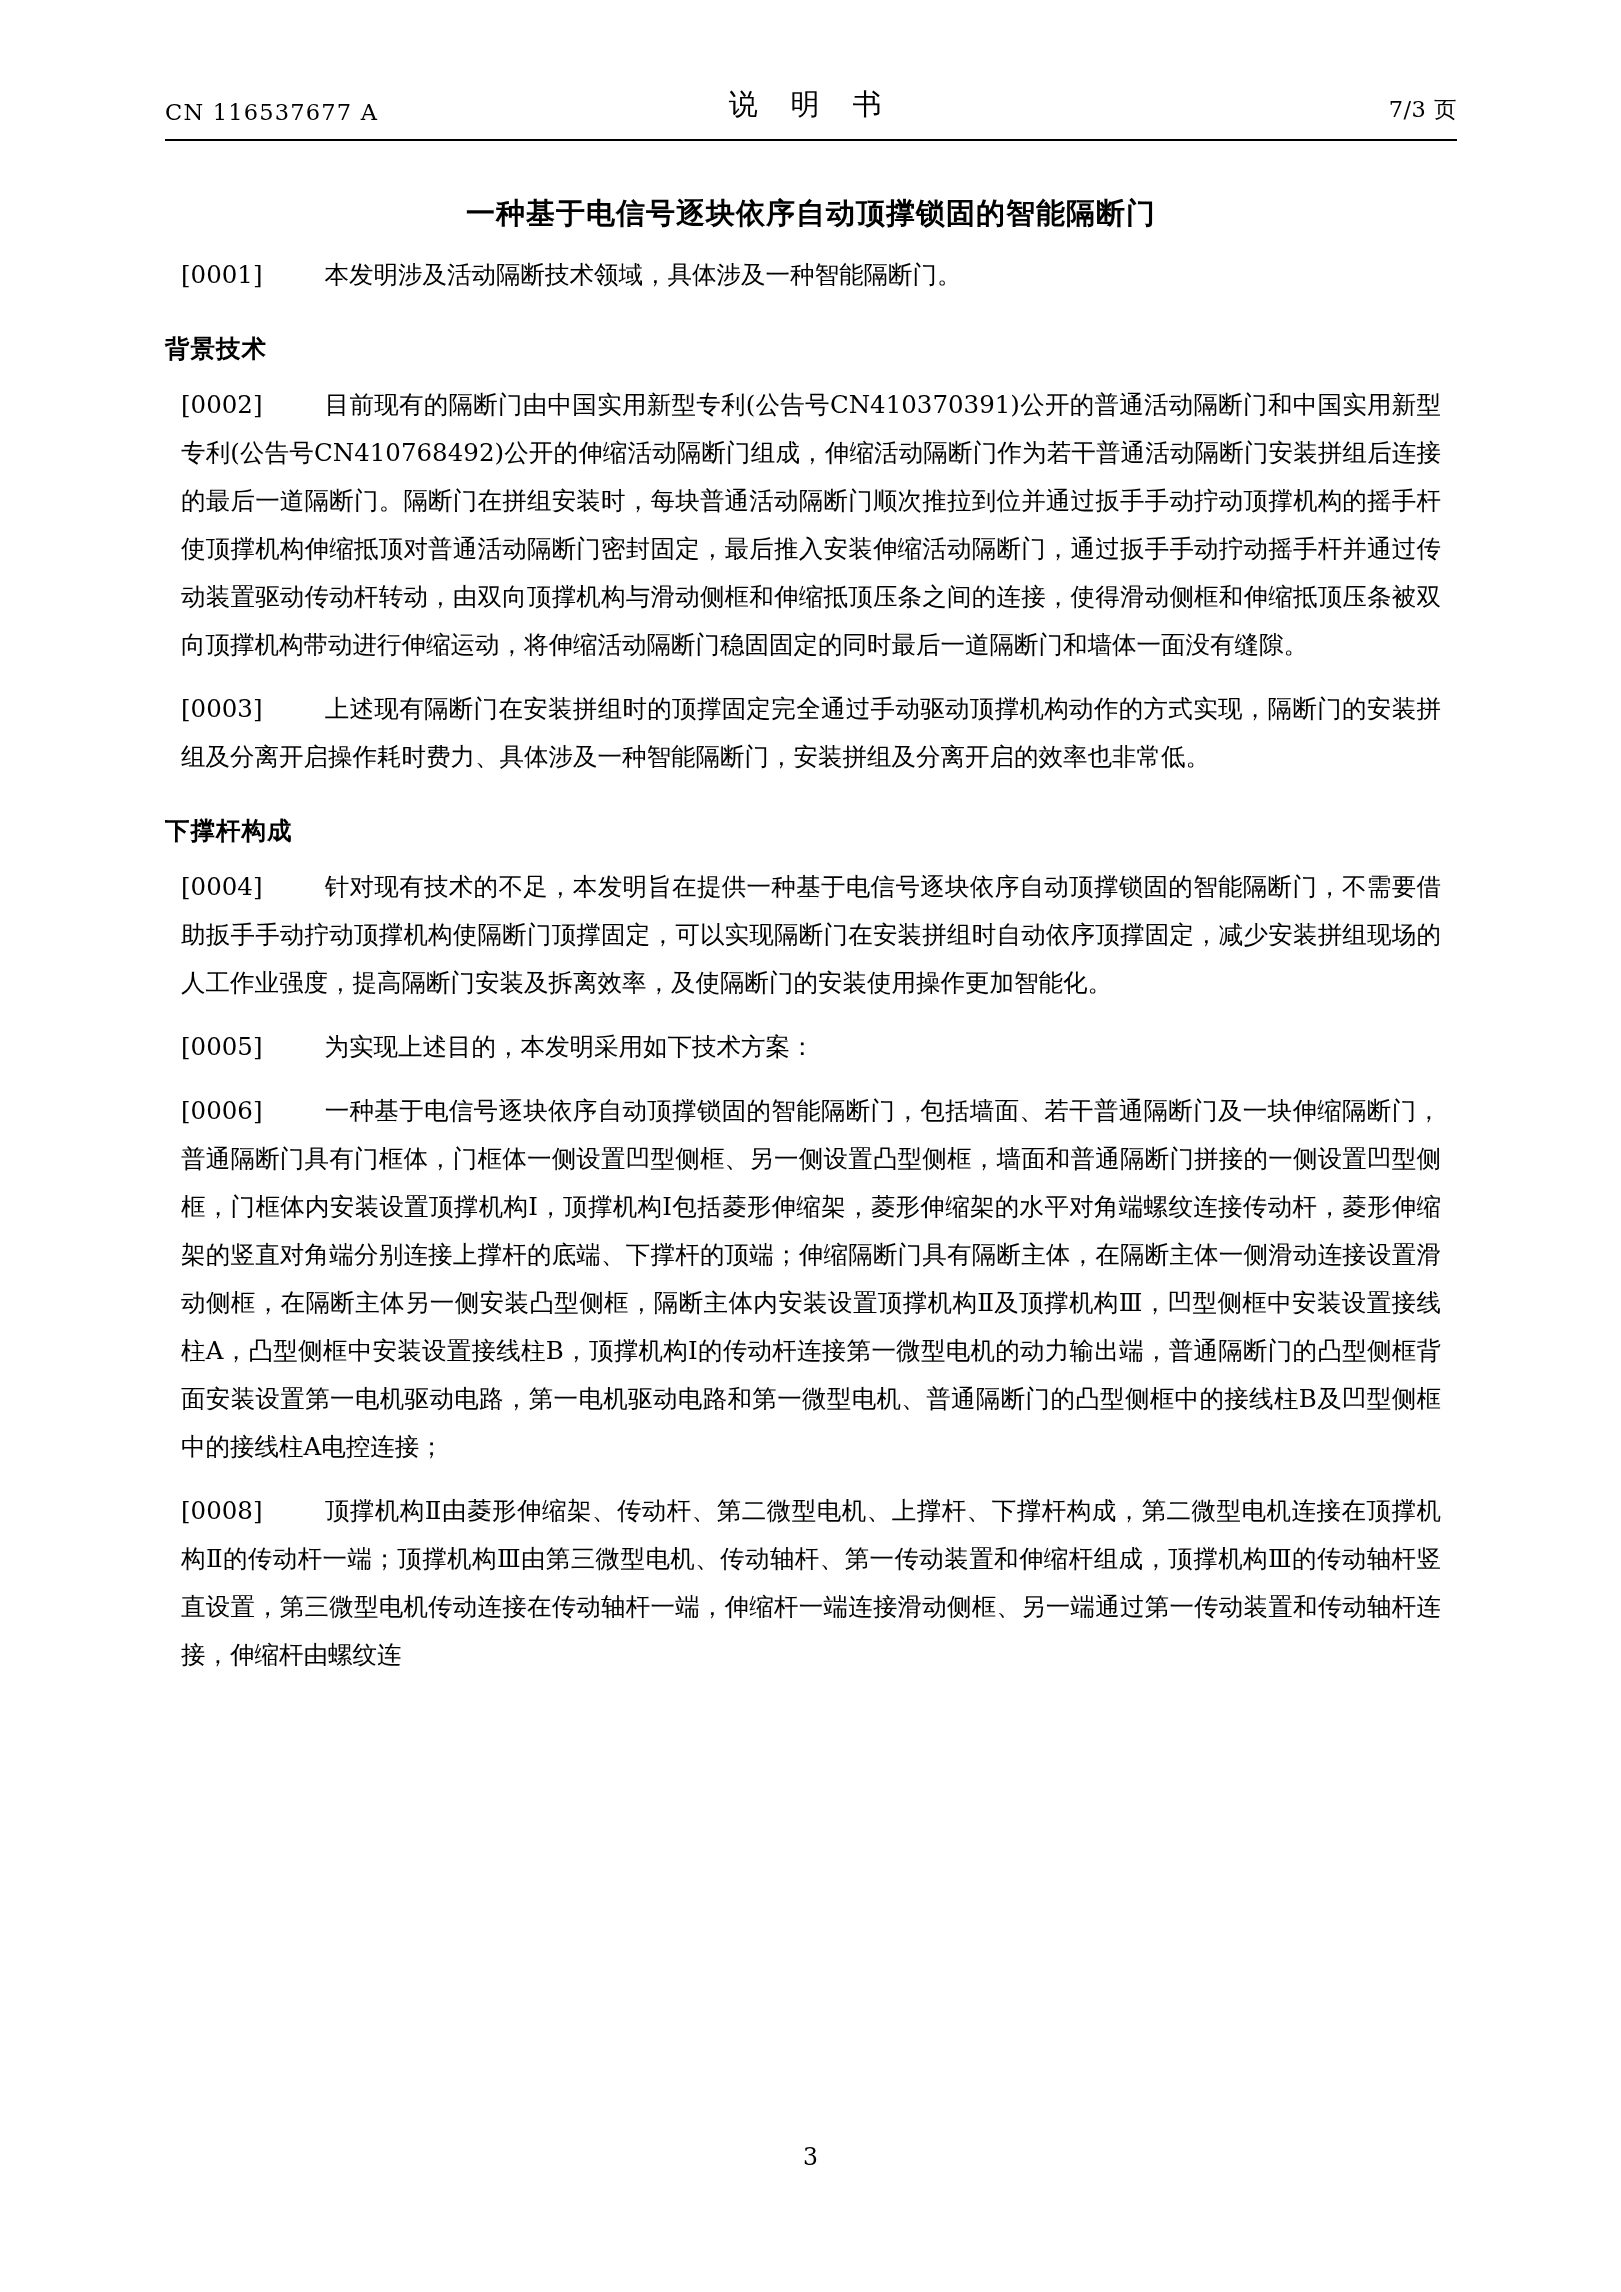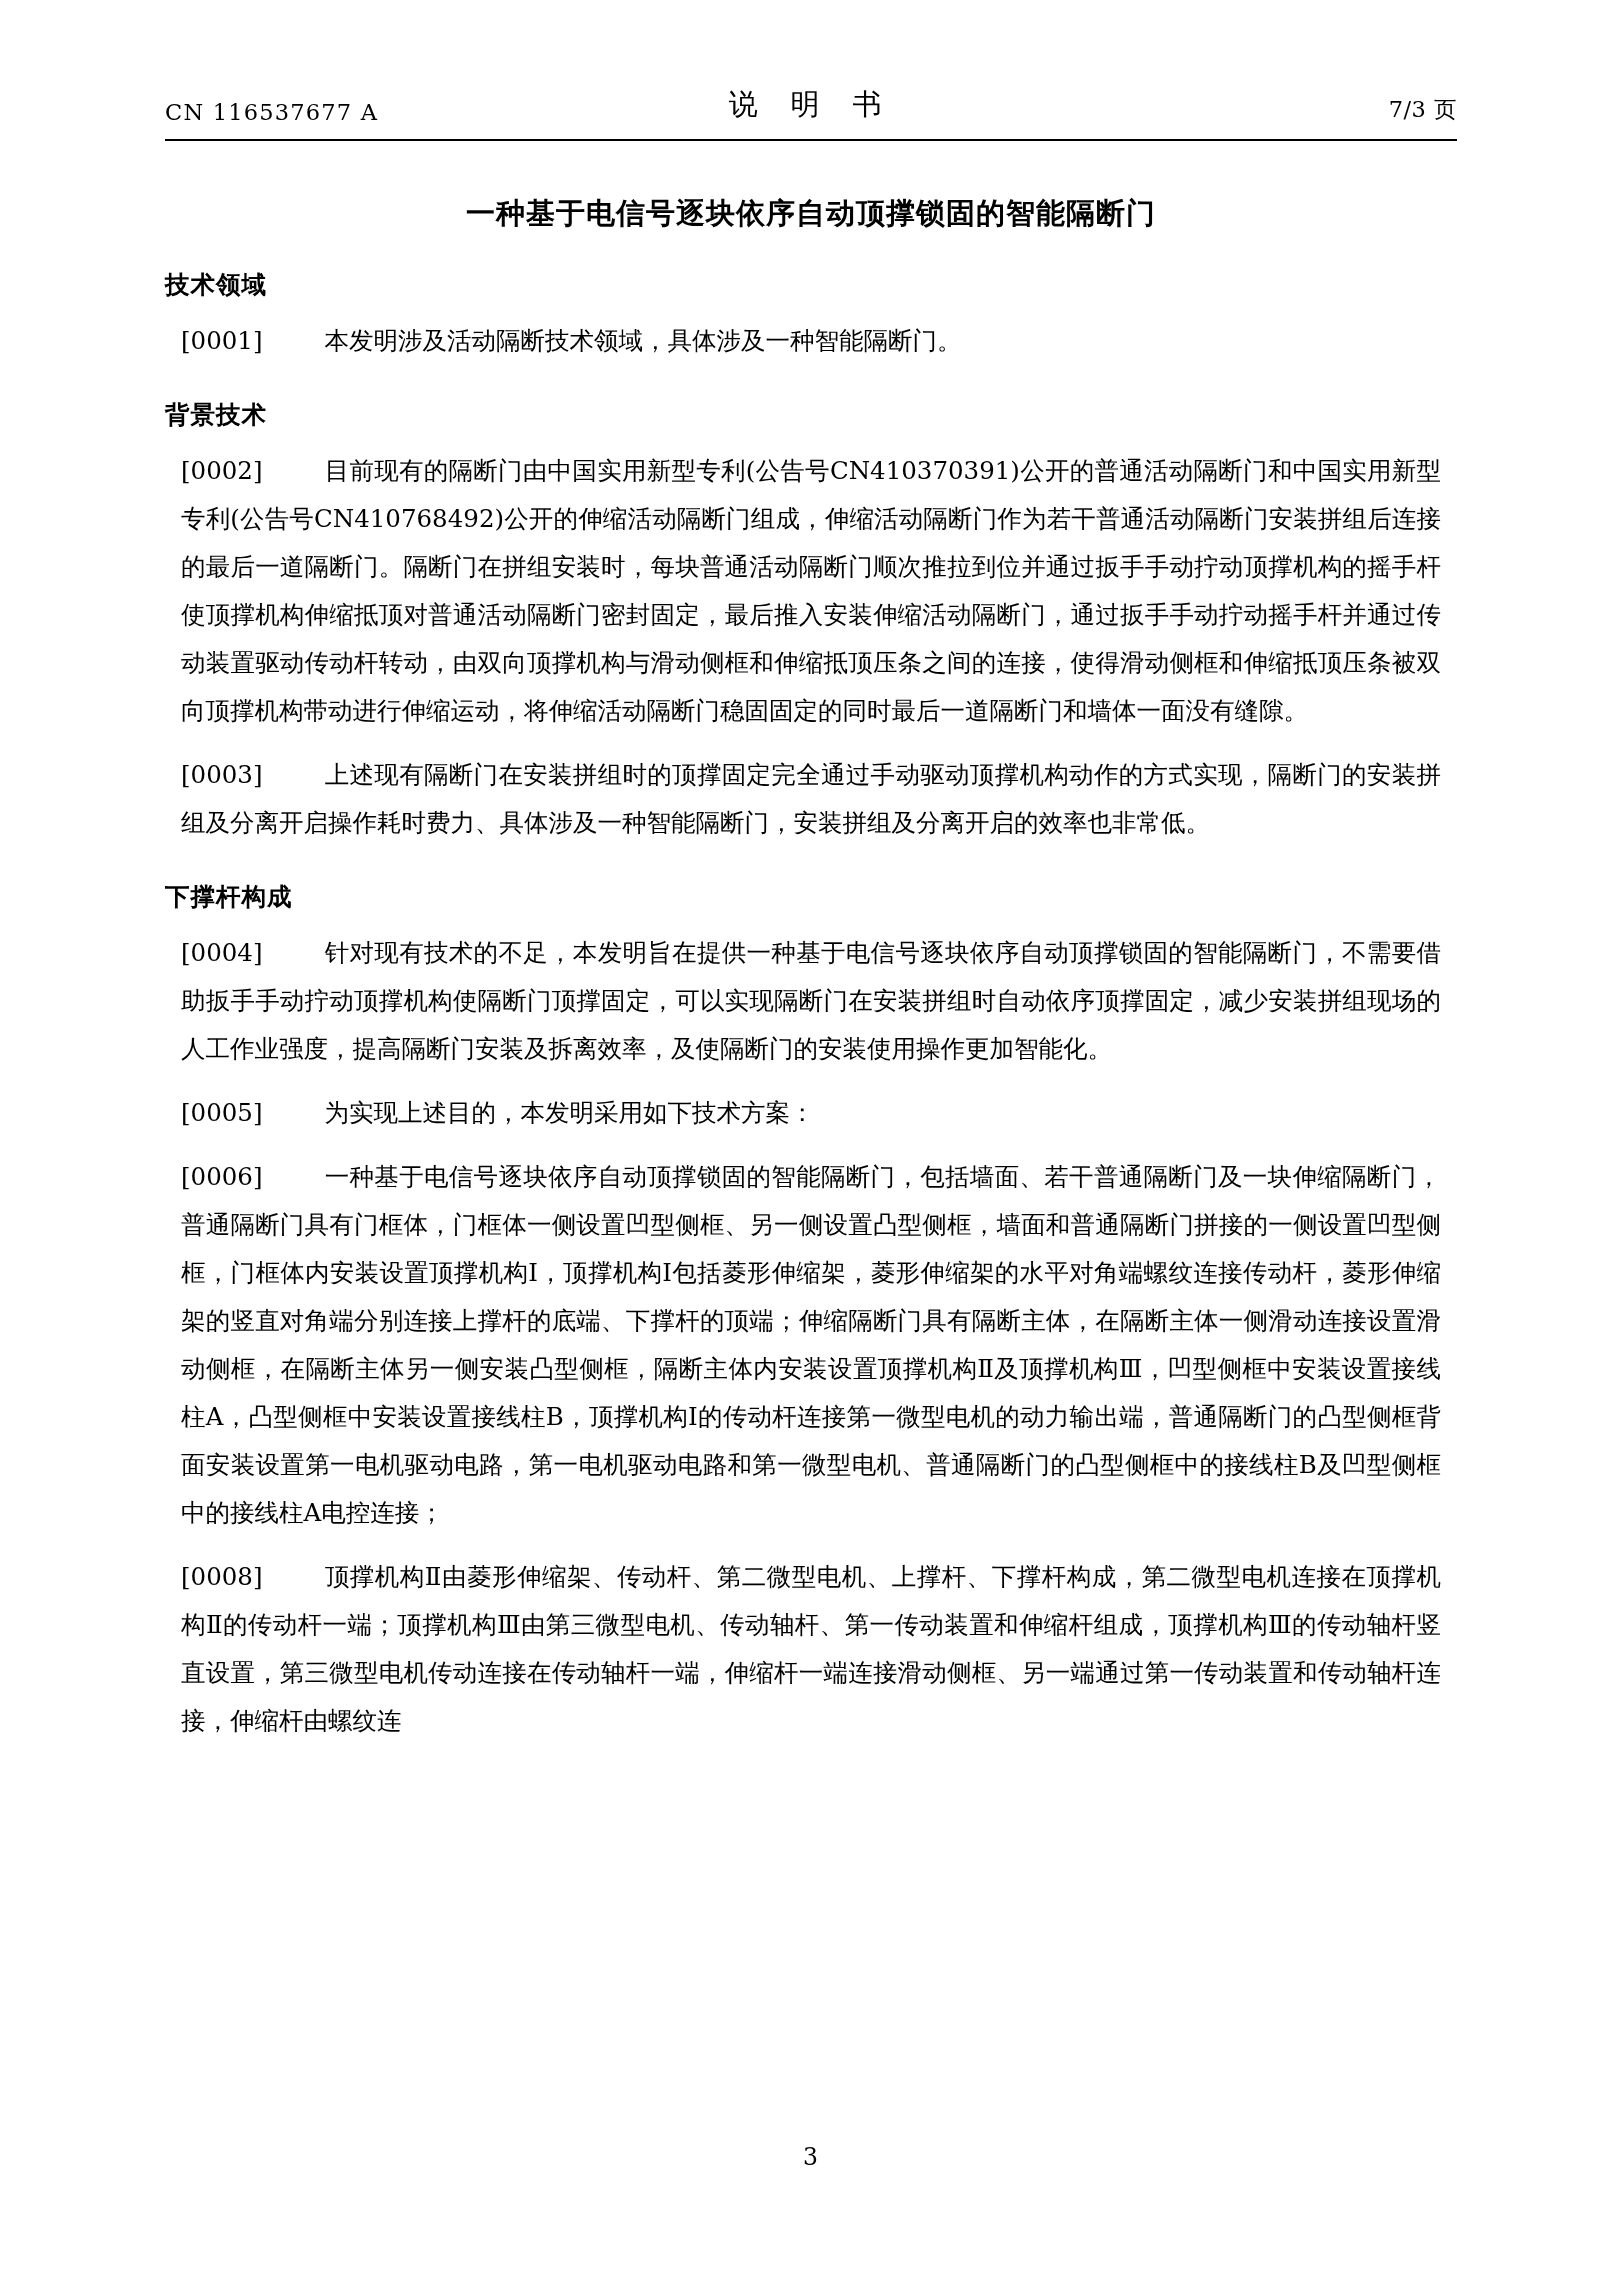--- a/index.html
+++ b/index.html
@@ -119,21 +119,20 @@
     <div class="header-left">CN 116537677 A</div>
     <div class="header-center">说 明 书</div>
     <div class="header-right">7/3 页</div>
   </div>
   <div class="header-rule"></div>
 
   <div class="content">
 
     <div class="doc-title">一种基于电信号逐块依序自动顶撑锁固的智能隔断门</div>
 
-    <div class="section-heading">技术领域</div>
     <p class="para">
       <span class="pnum">[0001]</span><span class="indent"></span><span>本发明涉及活动隔断技术领域，具体涉及一种智能隔断门。</span>
     </p>
 
     <div class="section-heading">背景技术</div>
     <p class="para">
       <span class="pnum">[0002]</span><span class="indent"></span><span>目前现有的隔断门由中国实用新型专利(公告号CN410370391)公开的普通活动隔断门和中国实用新型专利(公告号CN410768492)公开的伸缩活动隔断门组成，伸缩活动隔断门作为若干普通活动隔断门安装拼组后连接的最后一道隔断门。隔断门在拼组安装时，每块普通活动隔断门顺次推拉到位并通过扳手手动拧动顶撑机构的摇手杆使顶撑机构伸缩抵顶对普通活动隔断门密封固定，最后推入安装伸缩活动隔断门，通过扳手手动拧动摇手杆并通过传动装置驱动传动杆转动，由双向顶撑机构与滑动侧框和伸缩抵顶压条之间的连接，使得滑动侧框和伸缩抵顶压条被双向顶撑机构带动进行伸缩运动，将伸缩活动隔断门稳固固定的同时最后一道隔断门和墙体一面没有缝隙。</span>
     </p>
     <p class="para">
       <span class="pnum">[0003]</span><span class="indent"></span><span>上述现有隔断门在安装拼组时的顶撑固定完全通过手动驱动顶撑机构动作的方式实现，隔断门的安装拼组及分离开启操作耗时费力、具体涉及一种智能隔断门，安装拼组及分离开启的效率也非常低。</span>

